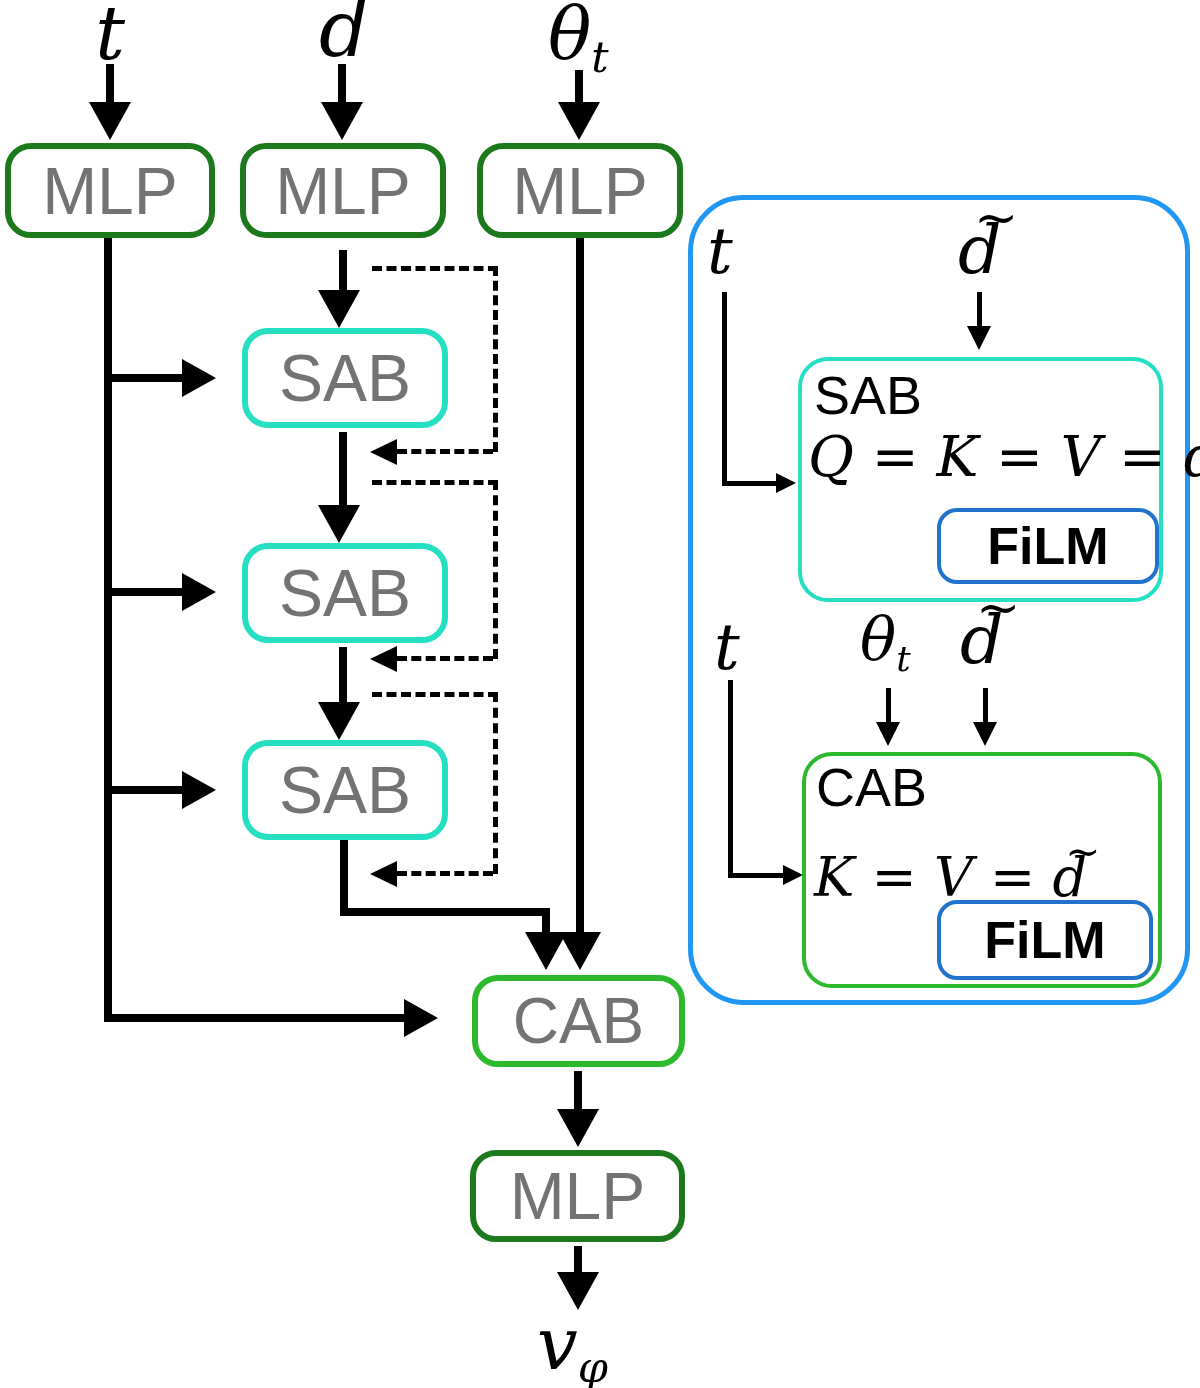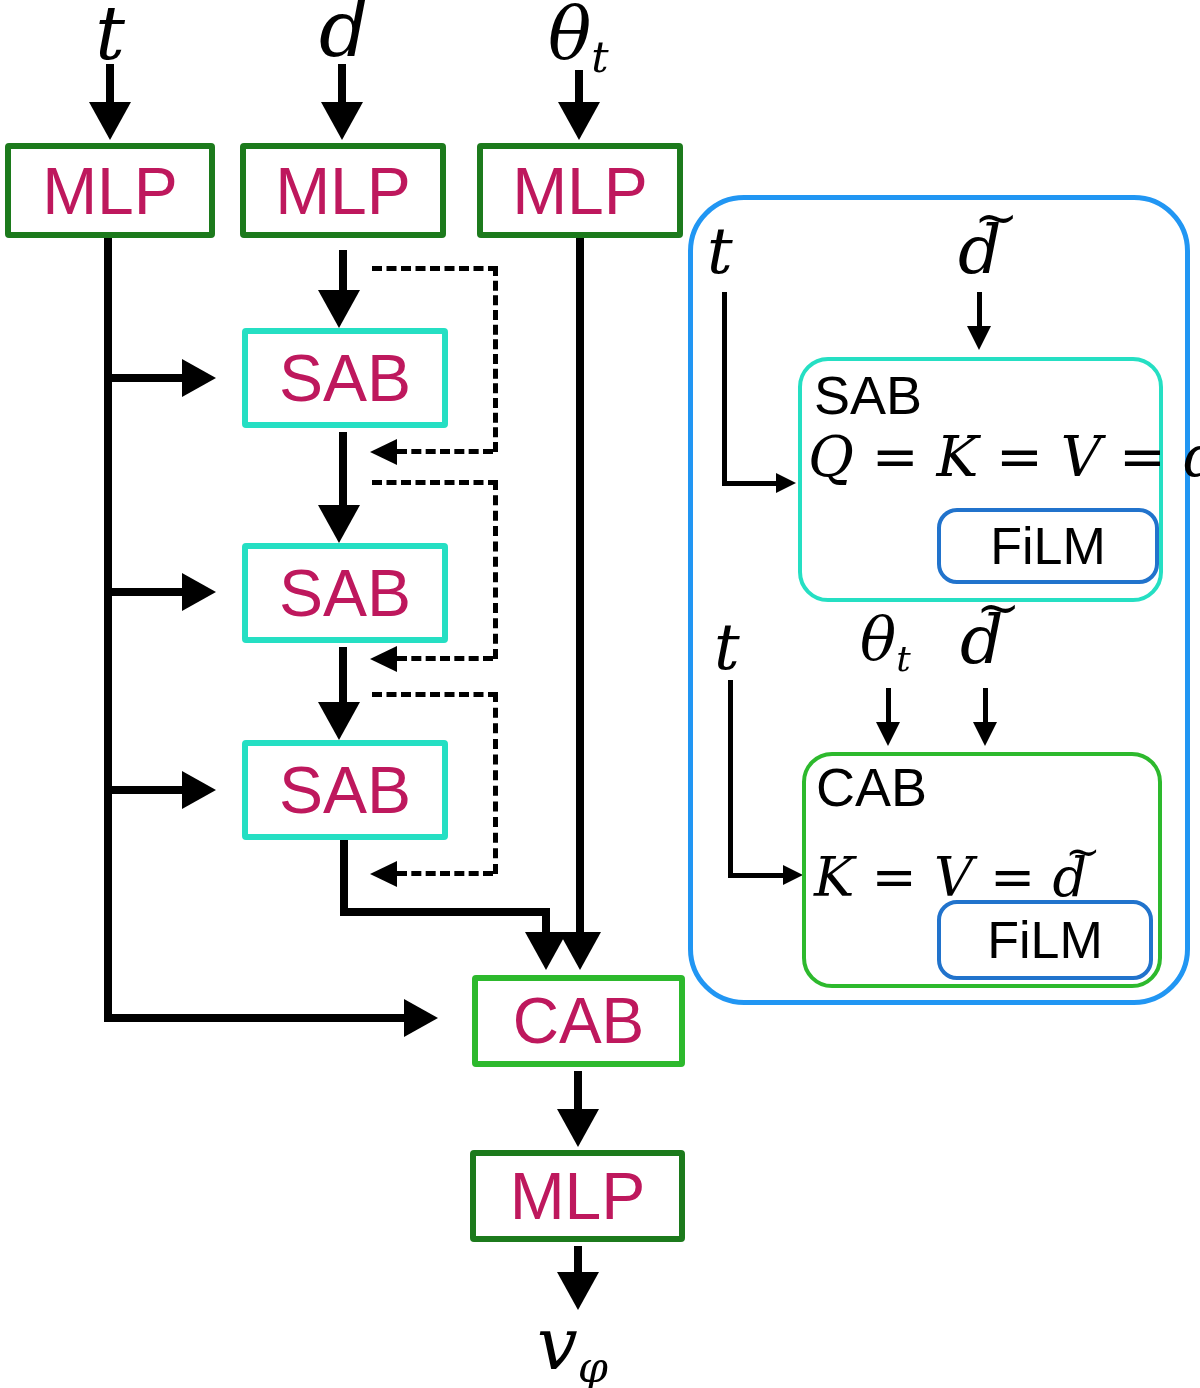--- a/index.html
+++ b/index.html
@@ -1,30 +1,30 @@
 <!DOCTYPE html>
 <html><head>
 <meta charset="utf-8">
 <style>
   html,body{margin:0;padding:0;background:#ffffff;}
   .canvas{position:relative;width:1200px;height:1388px;background:#ffffff;
           font-family:"Liberation Sans",sans-serif;color:#000;overflow:hidden;}
 
   
   .nbox{position:absolute;background:#ffffff;display:flex;align-items:center;justify-content:center;
-        box-sizing:border-box;border-radius:4px;font-size:66px;color:#be185d;}
+        box-sizing:border-box;border-radius:26px;font-size:66px;color:#737373;}
   .mlp{border:6px solid #1c7a1c;}
   .sab{border:6px solid #25dfc3;}
   .cab{border:6px solid #2db92d;}
   .panel{position:absolute;box-sizing:border-box;border:5px solid #2196f3;border-radius:56px;background:#ffffff;}
   .dbox{position:absolute;box-sizing:border-box;background:#ffffff;border-radius:30px;}
   .dbox.sabd{border:4px solid #25dfc3;}
   .dbox.cabd{border:4px solid #2db92d;}
   .film{position:absolute;box-sizing:border-box;border:4px solid #2173cc;border-radius:20px;background:#ffffff;
-        display:flex;align-items:center;justify-content:center;font-size:52px;}
+        display:flex;align-items:center;justify-content:center;font-size:52px;font-weight:bold;}
 
   
   .ln{position:absolute;background:#000;}
   .dash-h{position:absolute;border-top:5px dashed #000;}
   .dash-v{position:absolute;border-left:5px dashed #000;}
   .hd{position:absolute;width:0;height:0;border-left:21px solid transparent;border-right:21px solid transparent;border-top:38px solid #000;}
   .hr{position:absolute;width:0;height:0;border-top:19px solid transparent;border-bottom:19px solid transparent;border-left:34px solid #000;}
   .hd-sm{position:absolute;width:0;height:0;border-left:12px solid transparent;border-right:12px solid transparent;border-top:24px solid #000;}
   .hr-sm{position:absolute;width:0;height:0;border-top:10px solid transparent;border-bottom:10px solid transparent;border-left:20px solid #000;}
   .hl-dash{position:absolute;width:0;height:0;border-top:13px solid transparent;border-bottom:13px solid transparent;border-right:27px solid #000;}

